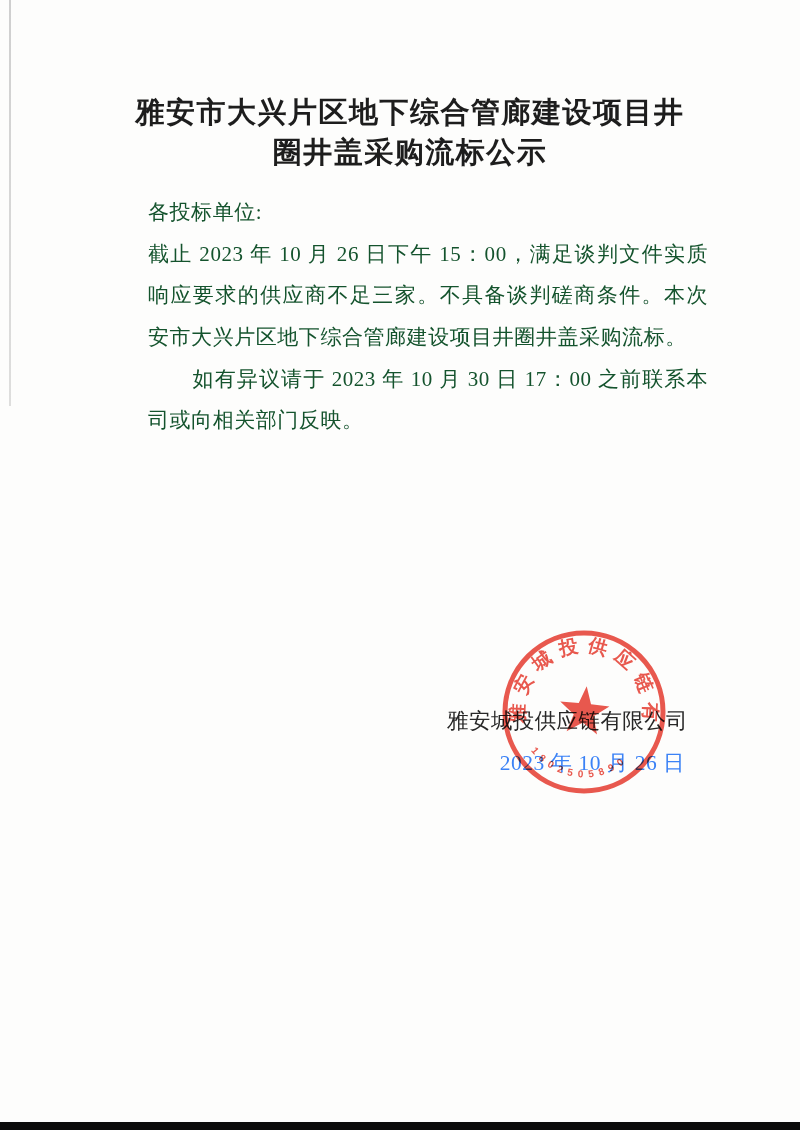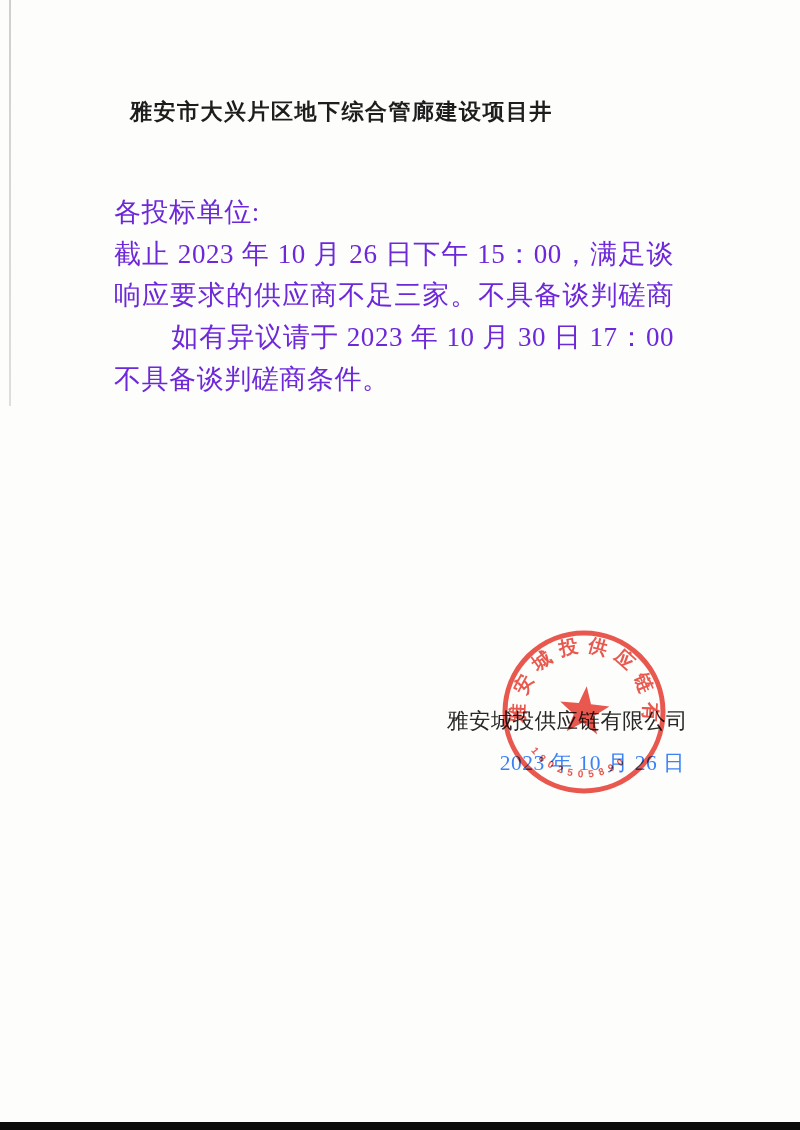--- a/index.html
+++ b/index.html
@@ -16,30 +16,30 @@
     position:absolute; left:9px; top:0; width:2px; height:406px;
     background:linear-gradient(#cfcfcf,#dededd);
   }
   .scan-bottom {
     position:absolute; left:0; top:1122px; width:800px; height:8px;
     background:#0b0b0b;
   }
   
   .title {
     position:absolute; top:92px; left:130px; width:560px;
-    margin:0; text-align:left;
-    font-size:22px; font-weight:bold; color:#1d1d1d;
+    margin:0; text-align:center;
+    font-size:29px; font-weight:bold; color:#1d1d1d;
     line-height:40px; letter-spacing:1.5px;
   }
   .title-line { display:block; }
   
   .body-text {
-    position:absolute; top:192px; left:114px; width:560px;
-    font-size:27px; line-height:41.7px; letter-spacing:0.55px;
-    color:#6d28d9;
+    position:absolute; top:192px; left:148px; width:560px;
+    font-size:21px; line-height:41.7px; letter-spacing:0.55px;
+    color:#14532d;
   }
   .line { height:41.7px; overflow:hidden; }
   .fill { text-align:justify; text-align-last:justify; }
   .indent { text-indent:2.12em; }
   
   .company {
     position:absolute; top:706px; left:130px; width:558px;
     text-align:right; font-size:21.5px; letter-spacing:0.4px; color:#272727;
   }
   .sig-date {
@@ -54,28 +54,30 @@
 </style>
 </head>
 <body>
 
 <div class="page">
 
   <div class="scan-left"></div>
 
   <h1 class="title">
     <span class="title-line">雅安市大兴片区地下综合管廊建设项目井</span>
+    <span class="title-line">圈井盖采购流标公示</span>
   </h1>
 
   <div class="body-text">
     <div class="line">各投标单位:</div>
     <div class="line fill">截止 2023 年 10 月 26 日下午 15：00，满足谈判文件实质性</div>
     <div class="line fill">响应要求的供应商不足三家。不具备谈判磋商条件。本次雅</div>
+    <div class="line">安市大兴片区地下综合管廊建设项目井圈井盖采购流标。</div>
     <div class="line fill indent">如有异议请于 2023 年 10 月 30 日 17：00 之前联系本公</div>
-    <div class="line">不具备谈判磋商条件。</div>
+    <div class="line">司或向相关部门反映。</div>
   </div>
 
   <div class="company">雅安城投供应链有限公司</div>
   <div class="sig-date">2023 年 10 月 26 日</div>
 
   <svg class="stamp" viewBox="-88 -88 176 176" xmlns="http://www.w3.org/2000/svg">
     <defs>
       <path id="ringTextPath" d="M -54.38 25.36 A 60 60 0 1 1 54.38 25.36" fill="none"></path>
       <path id="serialPath" d="M -63 19 A 66 66 0 0 0 63 19" fill="none"></path>
     </defs>

